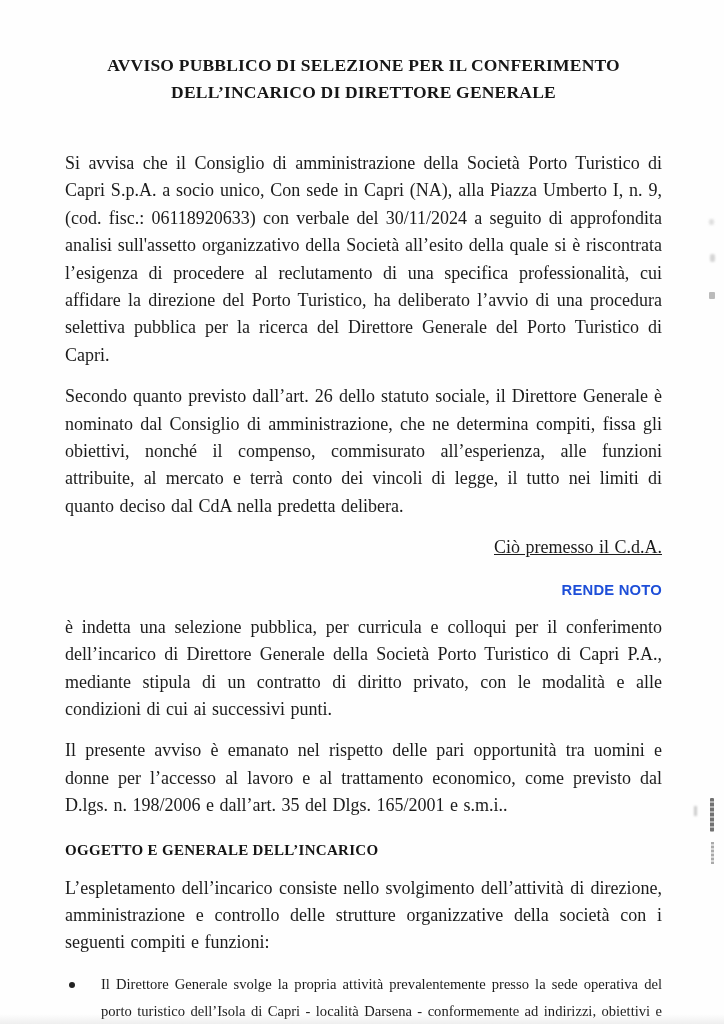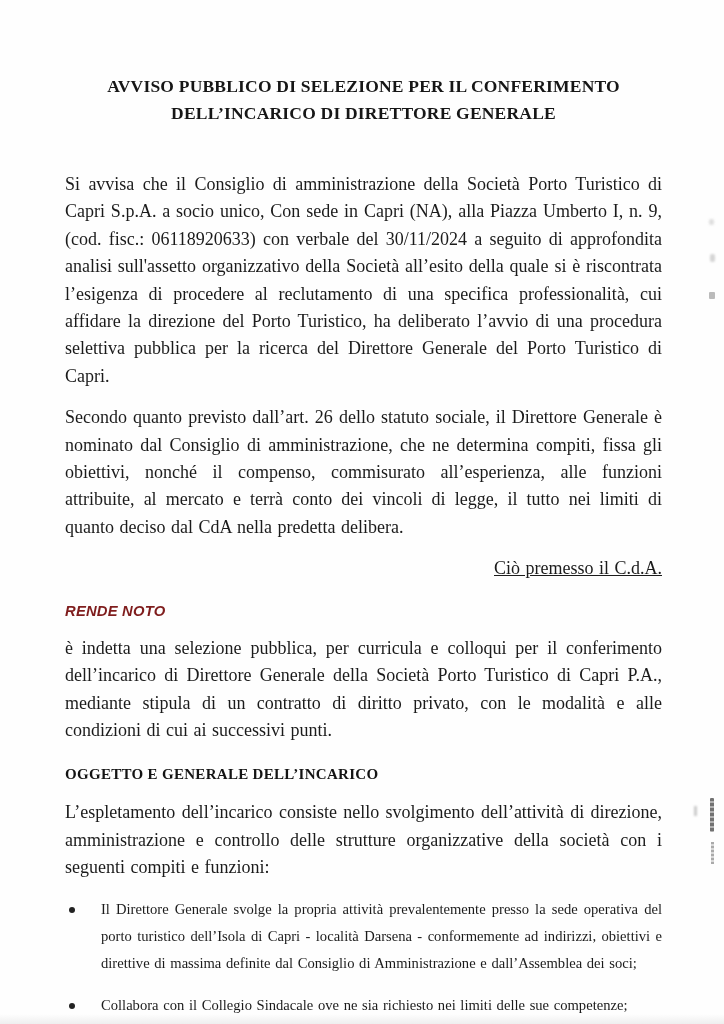--- a/index.html
+++ b/index.html
@@ -14,21 +14,21 @@
     overflow: hidden;
     font-family: "Liberation Serif", "DejaVu Serif", serif;
     color: #1b1b1b;
   }
   .page {
     position: relative;
     width: 724px;
     height: 1024px;
     background: #fefefe;
     box-sizing: border-box;
-    padding: 73px 62px 0 65px;
+    padding: 52px 62px 0 65px;
   }
   .doc-title {
     text-align: center;
     font-weight: bold;
     font-size: 17.5px;
     line-height: 27px;
     letter-spacing: 0.2px;
     margin: 0 0 44px 0;
     color: #161616;
   }
@@ -40,25 +40,24 @@
     word-spacing: 1px;
   }
   .para.no-justify {
     text-align: right;
     text-decoration: underline;
   }
   .center-heading {
     font-family: "Liberation Sans", "DejaVu Sans", sans-serif;
     font-weight: bold;
     font-size: 14.8px;
-    text-align: left;
+    text-align: right;
     letter-spacing: 0.2px;
     margin: 20px 0 16px 0;
-    color: #7f1d1d;
-    font-style: italic;
+    color: #1d4ed8;
   }
   .section-heading {
     font-weight: bold;
     font-size: 15px;
     letter-spacing: 0.3px;
     text-align: left;
     margin: 22px 0 16px 0;
     color: #141414;
   }
   ul.bullet-list {
@@ -117,20 +116,21 @@
 
 
   <p class="para">Secondo quanto previsto dall’art. 26 dello statuto sociale, il Direttore Generale è nominato dal Consiglio di amministrazione, che ne determina compiti, fissa gli obiettivi, nonché il compenso, commisurato all’esperienza, alle funzioni attribuite, al mercato e terrà conto dei vincoli di legge, il tutto nei limiti di quanto deciso dal CdA nella predetta delibera.</p>
 
   <p class="para no-justify">Ciò premesso il C.d.A.</p>
 
   <div class="center-heading">RENDE NOTO</div>
 
   <p class="para">è indetta una selezione pubblica, per curricula e colloqui per il conferimento dell’incarico di Direttore Generale della Società Porto Turistico di Capri P.A., mediante stipula di un contratto di diritto privato, con le modalità e alle condizioni di cui ai successivi punti.</p>
 
+  <p class="para">Il presente avviso è emanato nel rispetto delle pari opportunità tra uomini e donne per l’accesso al lavoro e al trattamento economico, come previsto dal D.lgs. n. 198/2006 e dall’art. 35 del Dlgs. 165/2001 e s.m.i..</p>
 
   <div class="section-heading">OGGETTO E GENERALE DELL’INCARICO</div>
 
   <p class="para">L’espletamento dell’incarico consiste nello svolgimento dell’attività di direzione, amministrazione e controllo delle strutture organizzative della società con i seguenti compiti e funzioni:</p>
 
   <ul class="bullet-list">
     <li>Il Direttore Generale svolge la propria attività prevalentemente presso la sede operativa del porto turistico dell’Isola di Capri - località Darsena - conformemente ad indirizzi, obiettivi e direttive di massima definite dal Consiglio di Amministrazione e dall’Assemblea dei soci;</li>
     <li>Collabora con il Collegio Sindacale ove ne sia richiesto nei limiti delle sue competenze;</li>
   </ul>
 

